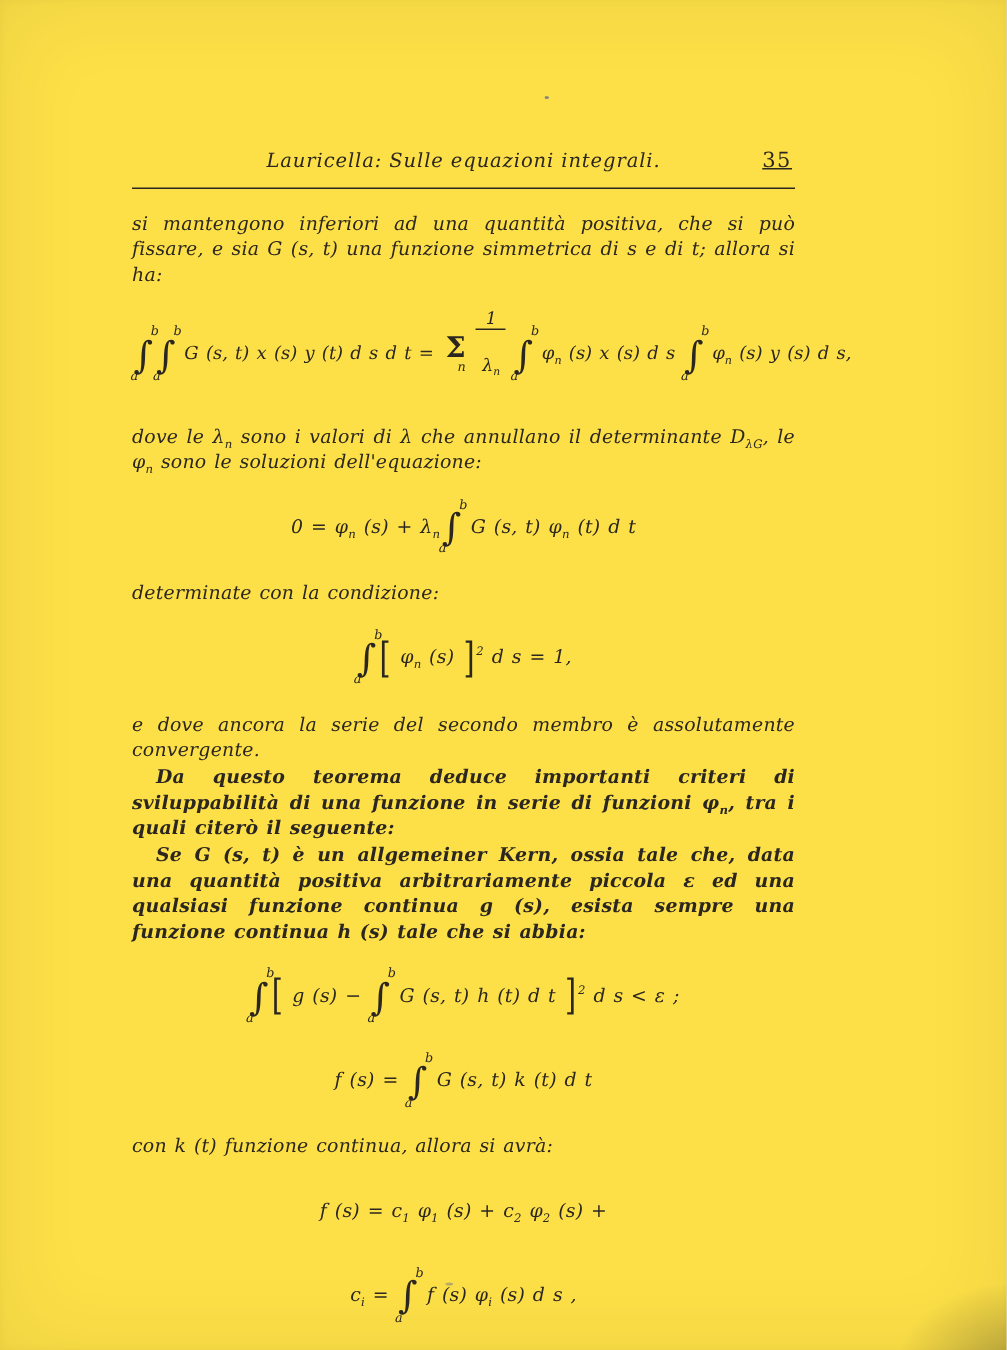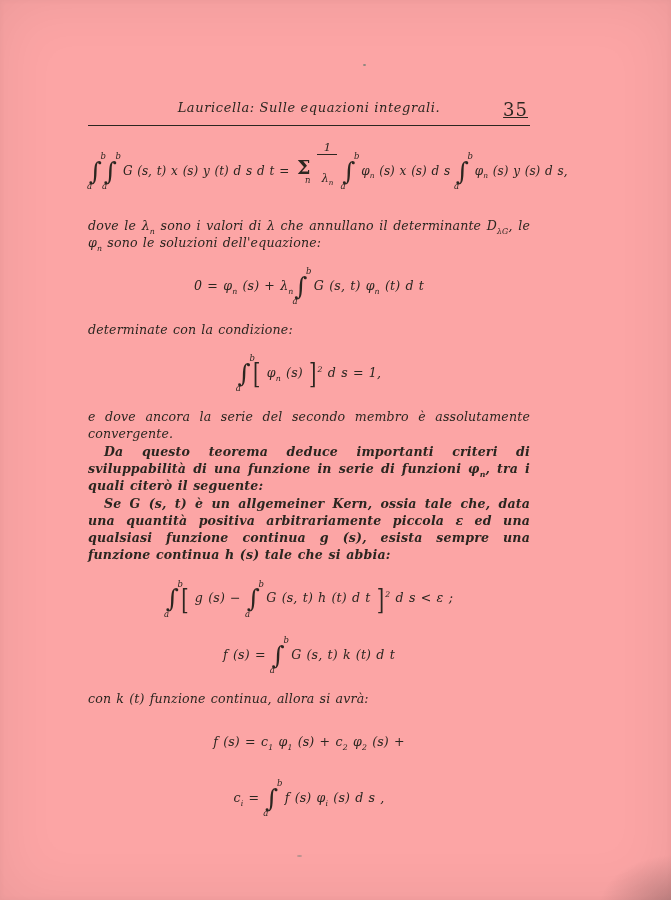--- a/index.html
+++ b/index.html
@@ -1,20 +1,20 @@
 <!DOCTYPE html>
 <html><head>
 <meta charset="utf-8">
 <style>
   html,body{margin:0;padding:0;background:#d8d7d4;}
   .page{
     position:relative;
     width:671px;height:900px;
     margin:0 auto;
-    background:#fca5a5;
+    background:#fde047;
     box-shadow:inset 0 0 60px rgba(0,0,0,0.07), inset 0 0 6px rgba(0,0,0,0.04);
     overflow:hidden;
     color:#2b2620;
     font-family:"DejaVu Serif","Liberation Serif",serif;
   }
   .corner-shade{
     position:absolute;right:-8px;bottom:-6px;width:80px;height:52px;
     background:radial-gradient(ellipse at bottom right, rgba(40,40,40,0.30), rgba(40,40,40,0) 70%);
     pointer-events:none;
   }
@@ -26,21 +26,21 @@
     position:relative;
     margin:100px 141px 0 88px;
     height:18px;
   }
   .running-title{
     display:block;text-align:center;
     font-style:italic;font-size:13px;letter-spacing:0.6px;
   }
   .page-number{
     position:absolute;right:2px;top:-1px;
-    font-size:18px;font-style:normal;letter-spacing:1px;text-decoration:underline;
+    font-size:14px;font-style:normal;letter-spacing:1px;text-decoration:underline;
   }
   .header-rule{
     border:none;border-top:1.6px solid #2b2620;
     margin:7px 141px 0 88px;
   }
 
   .content{
     margin:14px 141px 0 88px;
     width:442px;
     font-size:12.6px;
@@ -96,20 +96,21 @@
 <div class="page">
 
   <div class="header">
     <span class="running-title">Lauricella: Sulle equazioni integrali.</span>
     <span class="page-number">35</span>
   </div>
   <hr class="header-rule">
 
   <div class="content">
 
+    <p class="para">si mantengono inferiori ad una quantità positiva, che si può fissare, e sia G (s, t) una funzione simmetrica di s e di t; allora si ha:</p>
 
     <div class="equation wide"><span class="intwrap">
           <span class="lim top">b</span>
           <span class="intglyph">∫</span>
           <span class="lim bot">a</span>
         </span><span class="intwrap">
           <span class="lim top">b</span>
           <span class="intglyph">∫</span>
           <span class="lim bot">a</span>
         </span><span class="eq-txt"> G (s, t) x (s) y (t) d s d t = </span><span class="sumwrap">

